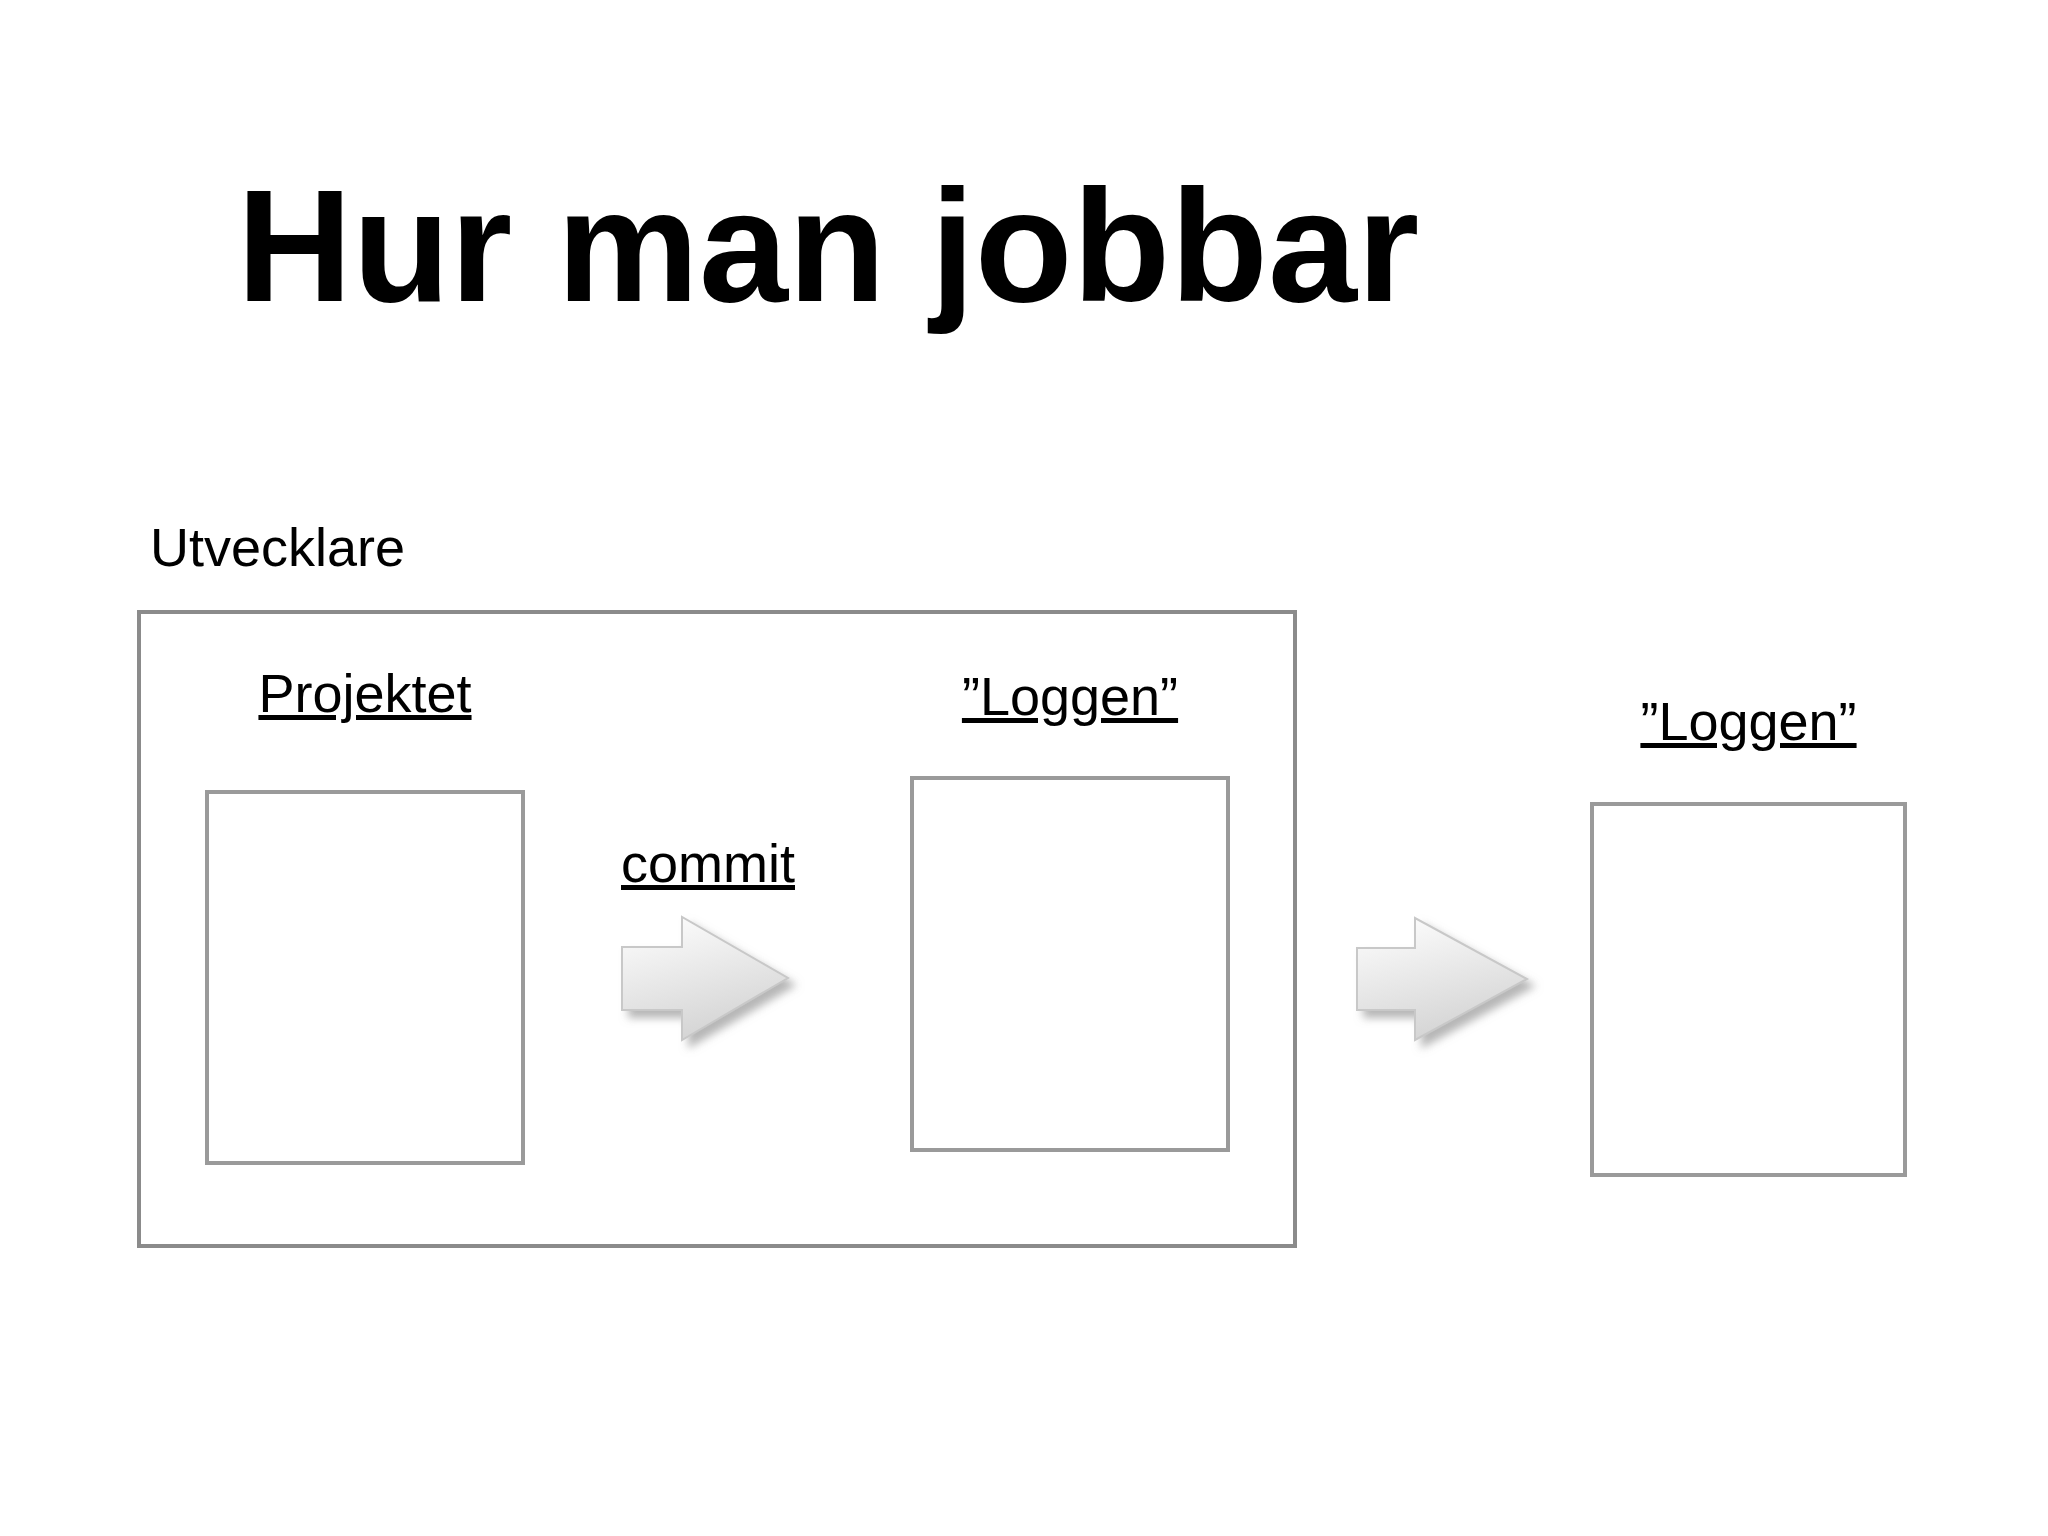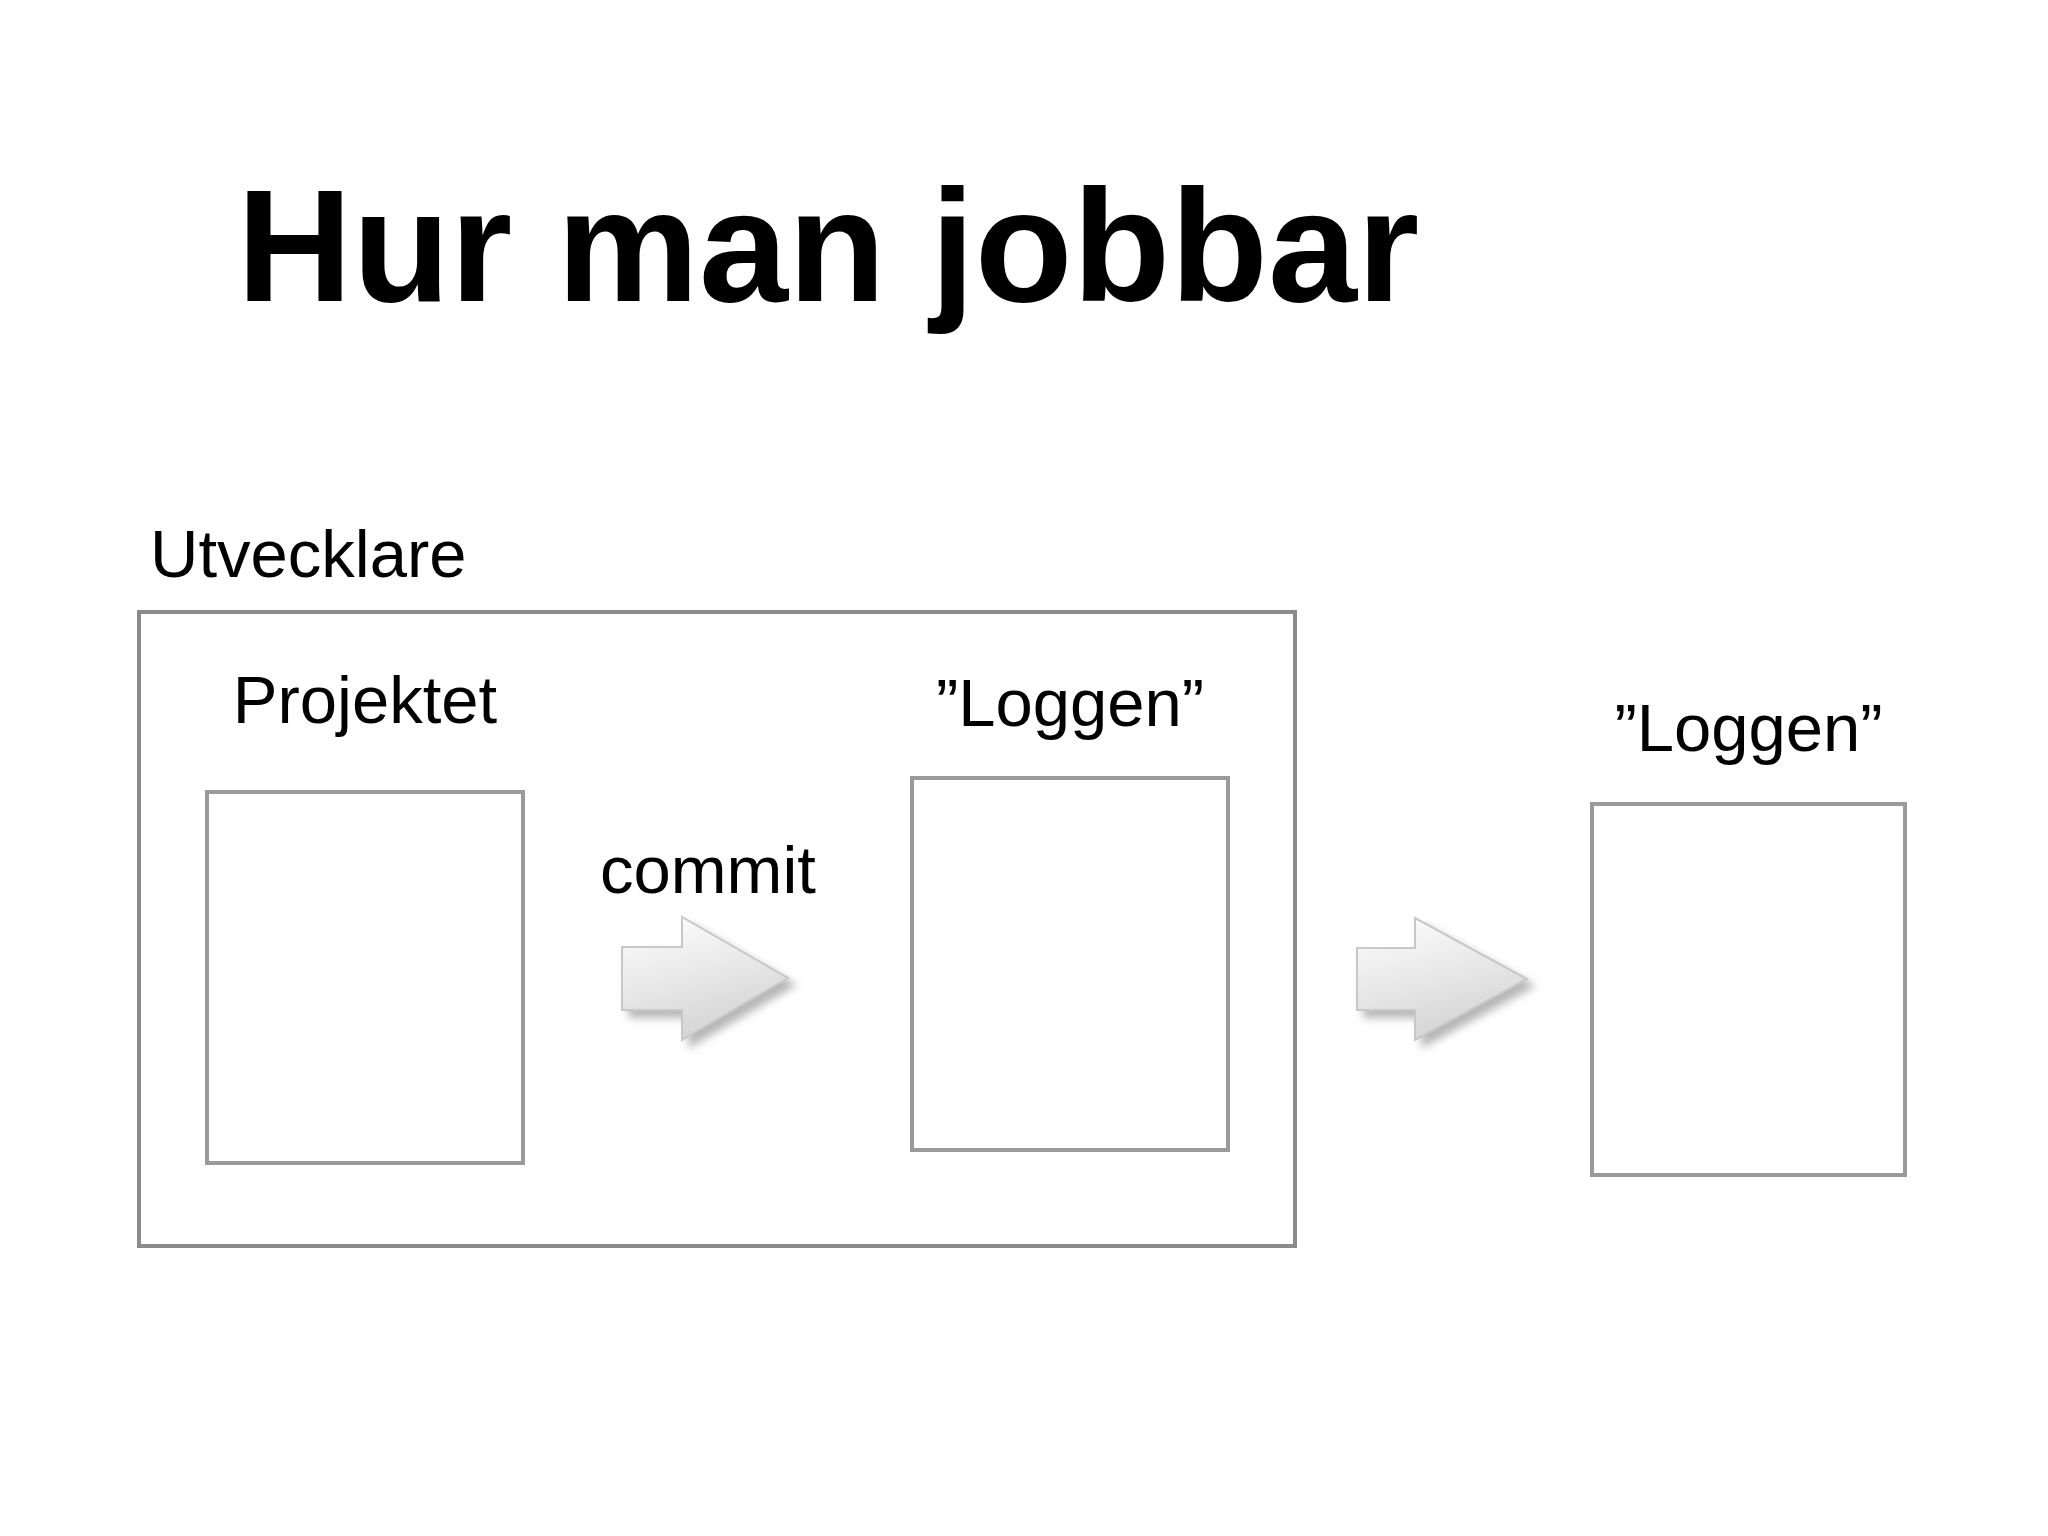--- a/index.html
+++ b/index.html
@@ -25,25 +25,25 @@
     left: 0;
     top: 166px;
     width: 1656px;
     text-align: center;
     font-size: 160px;
     font-weight: bold;
     line-height: 1;
     white-space: nowrap;
   }
   .label {
-    font-size: 67px;
+    font-size: 54px;
     line-height: 1;
     white-space: nowrap;
   }
-  .label.centered { text-align: center; }
+  .label.centered { text-align: center; text-decoration: underline; }
   .group-box {
     left: 137px;
     top: 610px;
     width: 1160px;
     height: 638px;
     border: 4px solid var(--c-outer_border, #8b8b8b);
     box-sizing: border-box;
     background: transparent;
   }
   .doc-box {

